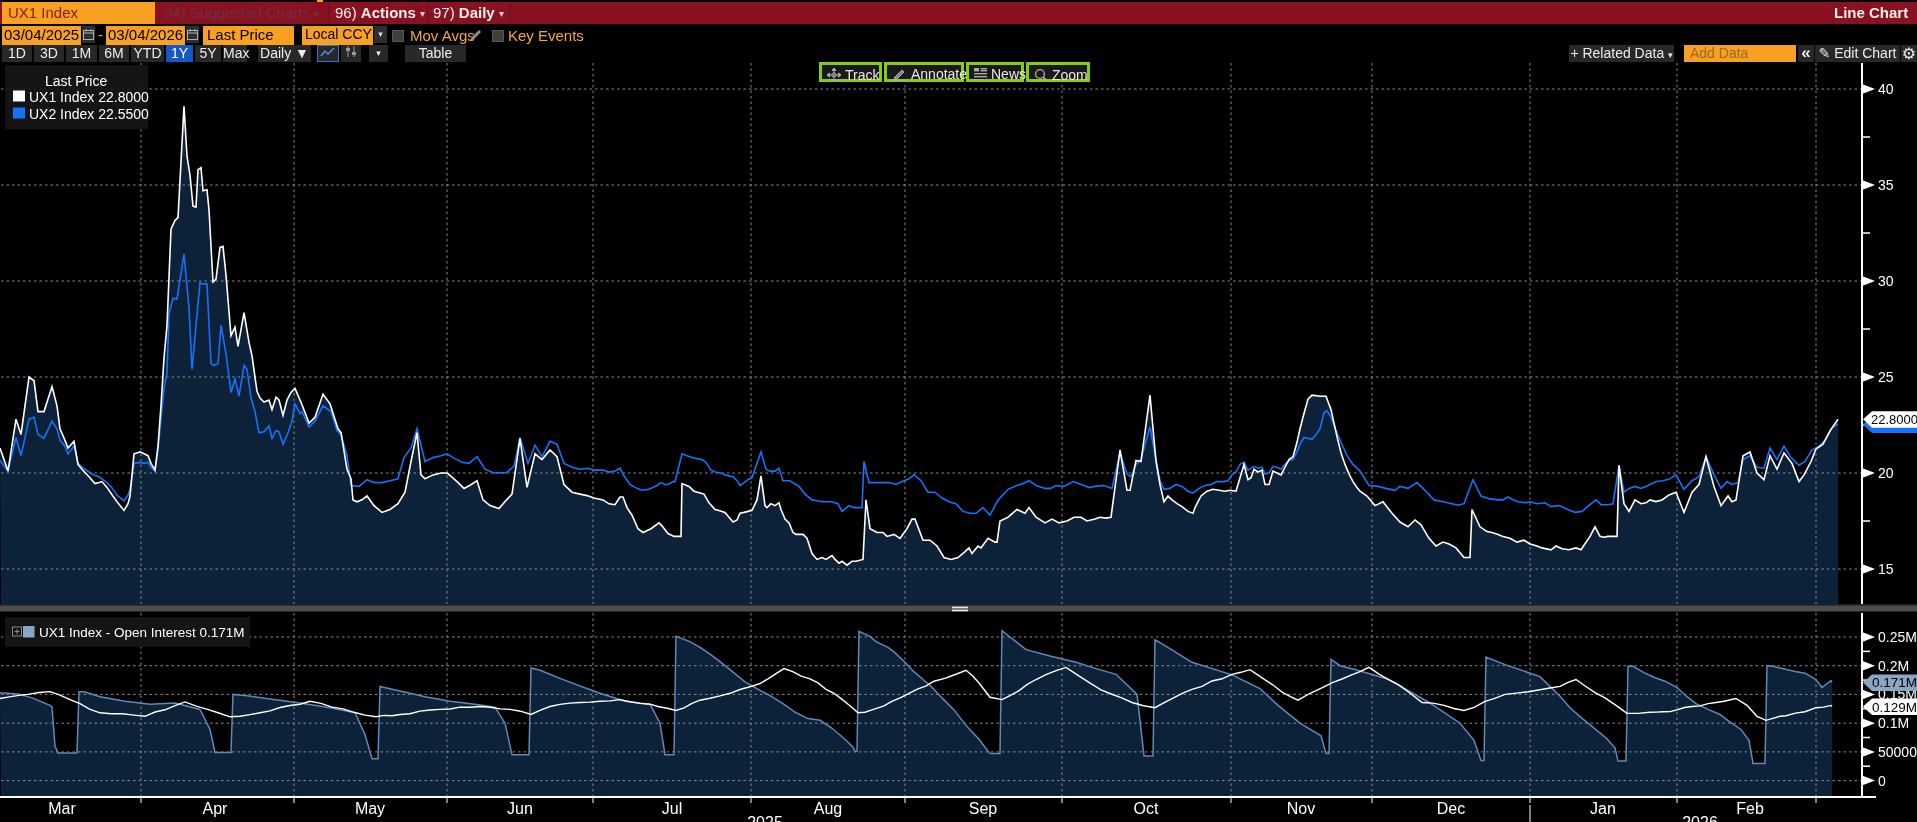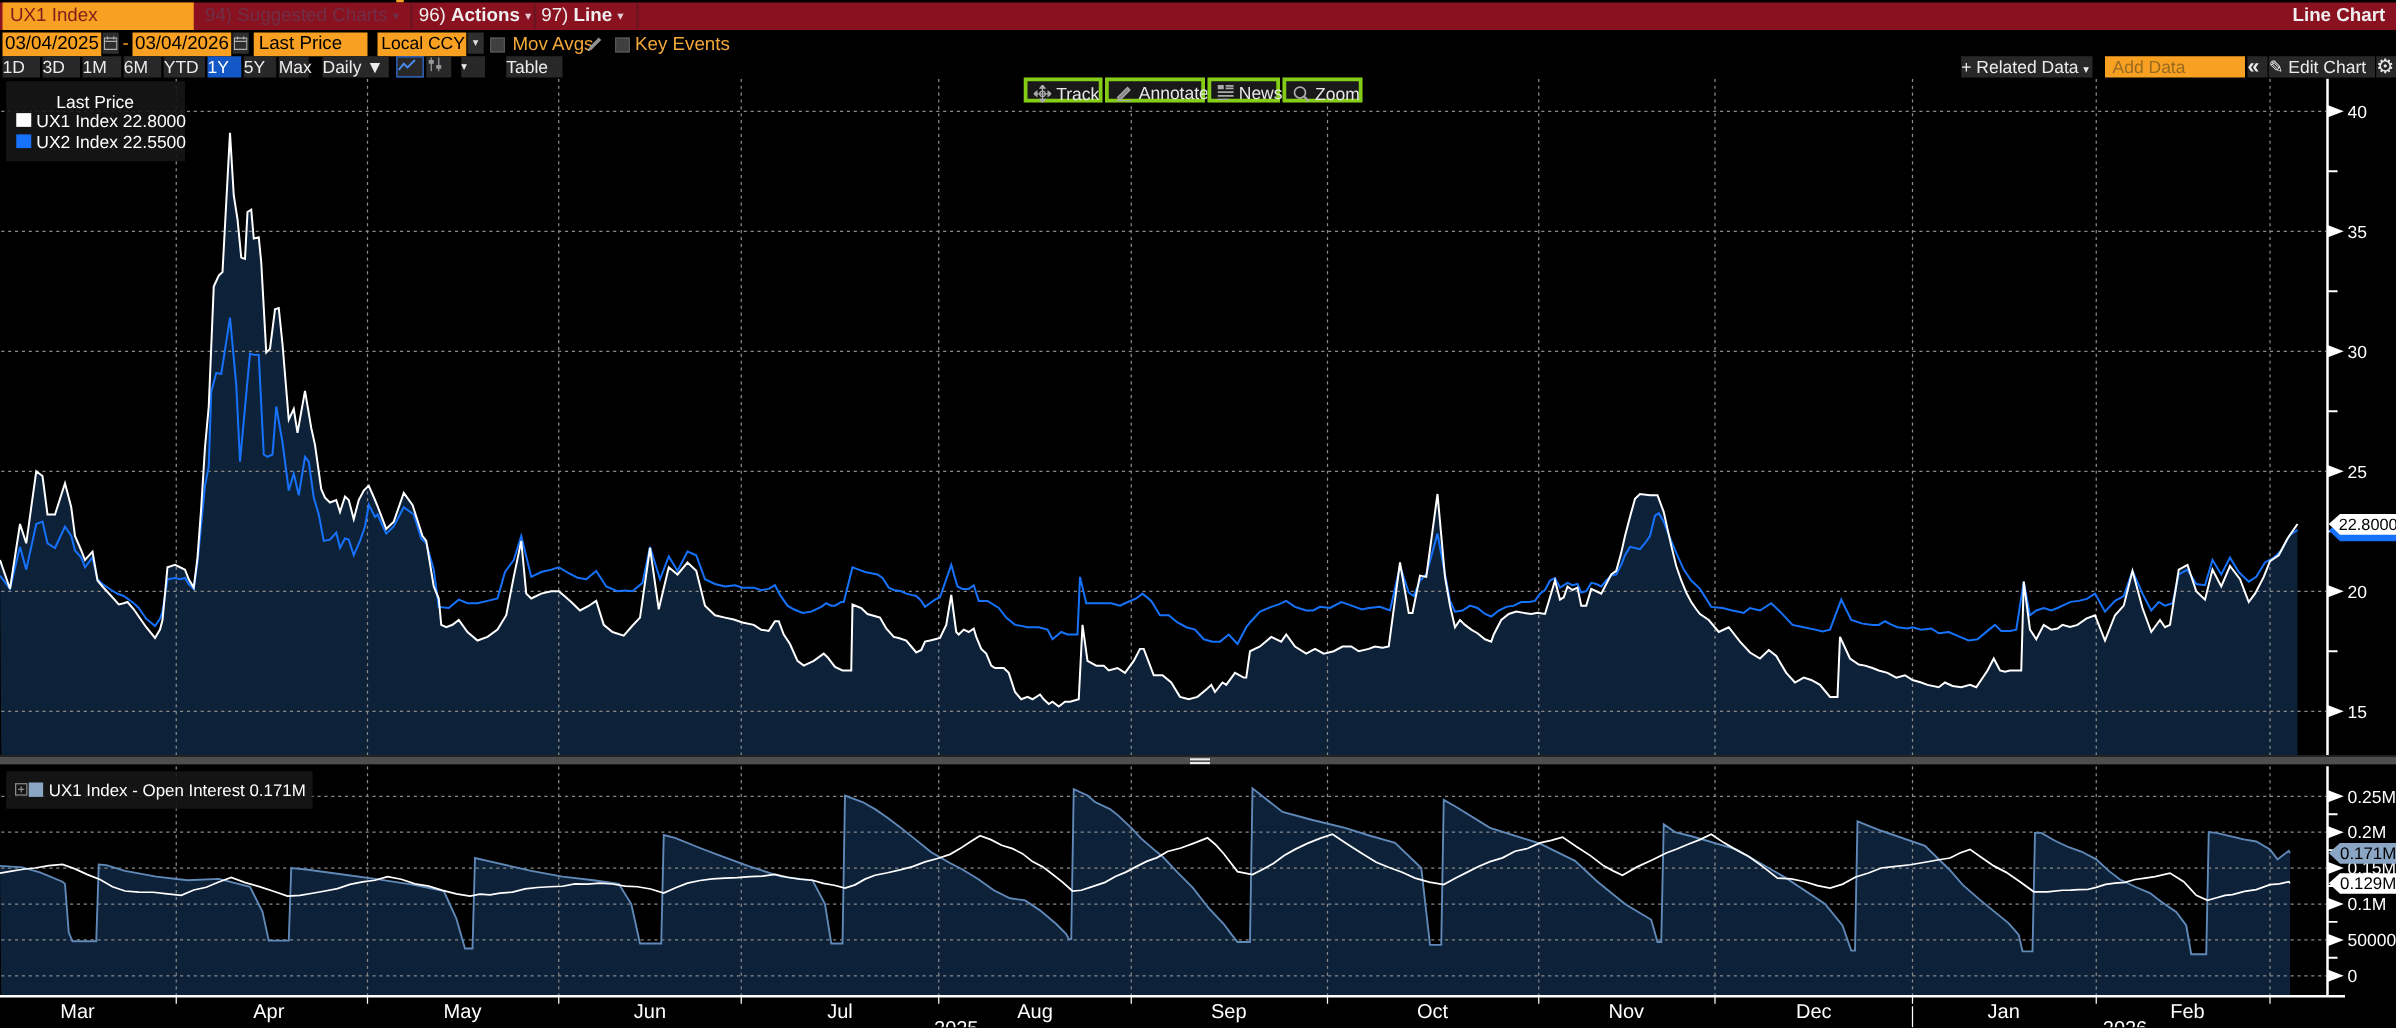--- a/index.html
+++ b/index.html
@@ -6,32 +6,32 @@
 .r1box{position:absolute;left:2px;top:0;width:153px;height:22px;background:#f7a022;color:#7f1d1d;font-size:15px;line-height:22px;padding-left:6px}
 .r1item{position:absolute;top:0;height:22px;line-height:22px;font-size:15px;color:#efefef;white-space:nowrap}
 .dim{color:#6e3046}
 .caret{font-size:10px;vertical-align:1px}
 .row2{position:absolute;left:0;top:24px;width:1917px;height:21px;background:#000}
 .obox{position:absolute;top:2px;height:27px;background:#f7a022;color:#000;font-size:15px;line-height:17px;padding-left:4px;white-space:nowrap}
 .calic{position:absolute;top:2px;height:17px;background:#2e2e2e;color:#bbb;font-size:11px;text-align:center;line-height:17px}
 .amber{position:absolute;top:2px;height:18px;line-height:19px;color:#f3a83a;font-size:15px;white-space:nowrap}
 .cbx{position:absolute;top:6px;width:12px;height:12px;background:#3f3f3f;border:1px solid #565656}
 .row3{position:absolute;left:0;top:45px;width:1917px;height:17px;background:#000}
-.tbtn{position:absolute;top:0;height:17px;background:#282828;color:#ececec;font-size:14px;line-height:17px;white-space:nowrap}
+.tbtn{position:absolute;top:0;height:17px;background:#282828;color:#ececec;font-size:14px;line-height:17px;text-align:center;white-space:nowrap}
 .tsel{background:#1458c8;color:#fff}
 .fbtn{position:absolute;height:20px;background:#191919;border:3px solid #84cc16;color:#e8e8e8;font-size:14px;line-height:18px;padding:0 5px;white-space:nowrap}
 </style></head>
 <body>
 <div style="position:absolute;left:0;top:0;width:1917px;height:2px;background:#000"></div>
 <div style="position:absolute;left:317px;top:0;width:6px;height:2px;background:#f7a022"></div>
 <div class="row1">
  <div class="r1box">UX1 Index</div>
  <div class="r1item dim" style="left:164px">94) Suggested Charts <span class="caret">▾</span></div>
  <div class="r1item" style="left:335px">96) <b>Actions</b> <span class="caret" style="color:#e3ccd0">▾</span></div>
- <div class="r1item" style="left:433px">97) <b>Line</b> <span class="caret" style="color:#e3ccd0">▾</span></div>
+ <div class="r1item" style="left:433px">97) <b>Daily</b> <span class="caret" style="color:#e3ccd0">▾</span></div>
  <div style="position:absolute;left:328px;top:1px;width:2px;height:20px;background:#6d1420"></div>
  <div style="position:absolute;left:427px;top:1px;width:2px;height:20px;background:#6d1420"></div>
  <div style="position:absolute;left:509px;top:1px;width:2px;height:20px;background:#6d1420"></div>
  <div class="r1item" style="left:1834px;font-weight:bold">Line Chart</div>
 </div>
 <div class="row2">
  <div class="obox" style="left:2px;width:79px;padding-left:2px">03/04/2025</div>
  <div class="calic" style="left:82px;width:13px"><svg width="11" height="11" viewBox="0 0 11 11" style="margin-top:3px">
         <rect x="0.5" y="1.5" width="10" height="9" fill="none" stroke="#aeaeae"></rect>
         <line x1="0.5" y1="4" x2="10.5" y2="4" stroke="#aeaeae"></line>
@@ -70,21 +70,21 @@
  <div class="tbtn" style="left:258px;width:53px">Daily ▼</div>
  <div class="tbtn" style="left:317px;width:22px;border:1px solid #2f6fd8"><svg width="16" height="12" viewBox="0 0 16 12">
         <polyline points="1,9 5,4 8,7 14,1" stroke="#4b8df5" stroke-width="1.5" fill="none"></polyline>
       </svg></div>
  <div class="tbtn" style="left:341px;width:20px"><svg width="14" height="13" viewBox="0 0 14 13">
         <path d="M4,1 v11 M10,1 v11" stroke="#9a9a9a"></path>
         <rect x="2" y="3" width="4" height="3" fill="#9a9a9a"></rect>
         <rect x="8" y="7" width="4" height="3" fill="#9a9a9a"></rect>
       </svg></div>
  <div class="tbtn" style="left:369px;width:19px;font-size:9px">▾</div>
- <div class="tbtn" style="left:405px;width:45px">Table</div>
+ <div class="tbtn" style="left:405px;width:61px">Table</div>
  <div class="tbtn" style="left:1569px;width:105px">+ Related Data <span style="font-size:9px">▾</span></div>
  <div style="position:absolute;left:1684px;top:0;width:112px;height:17px;background:#f7a022;color:#9a6a20;font-size:14px;line-height:17px;padding-left:6px">Add Data</div>
  <div class="tbtn" style="left:1798px;width:16px;font-size:17px;font-weight:bold;line-height:15px">«</div>
  <div class="tbtn" style="left:1815px;width:85px;font-size:14px">✎ Edit Chart</div>
  <div class="tbtn" style="left:1901px;width:16px;font-size:16px">⚙</div>
 </div>
 <div style="position:absolute;left:0;top:0"><svg id="chart" width="1917" height="822" viewBox="0 0 1917 822" font-family="Liberation Sans, sans-serif">
 <defs>
         <clipPath id="cpm">
           <rect x="0" y="63" width="1862" height="541"></rect>

